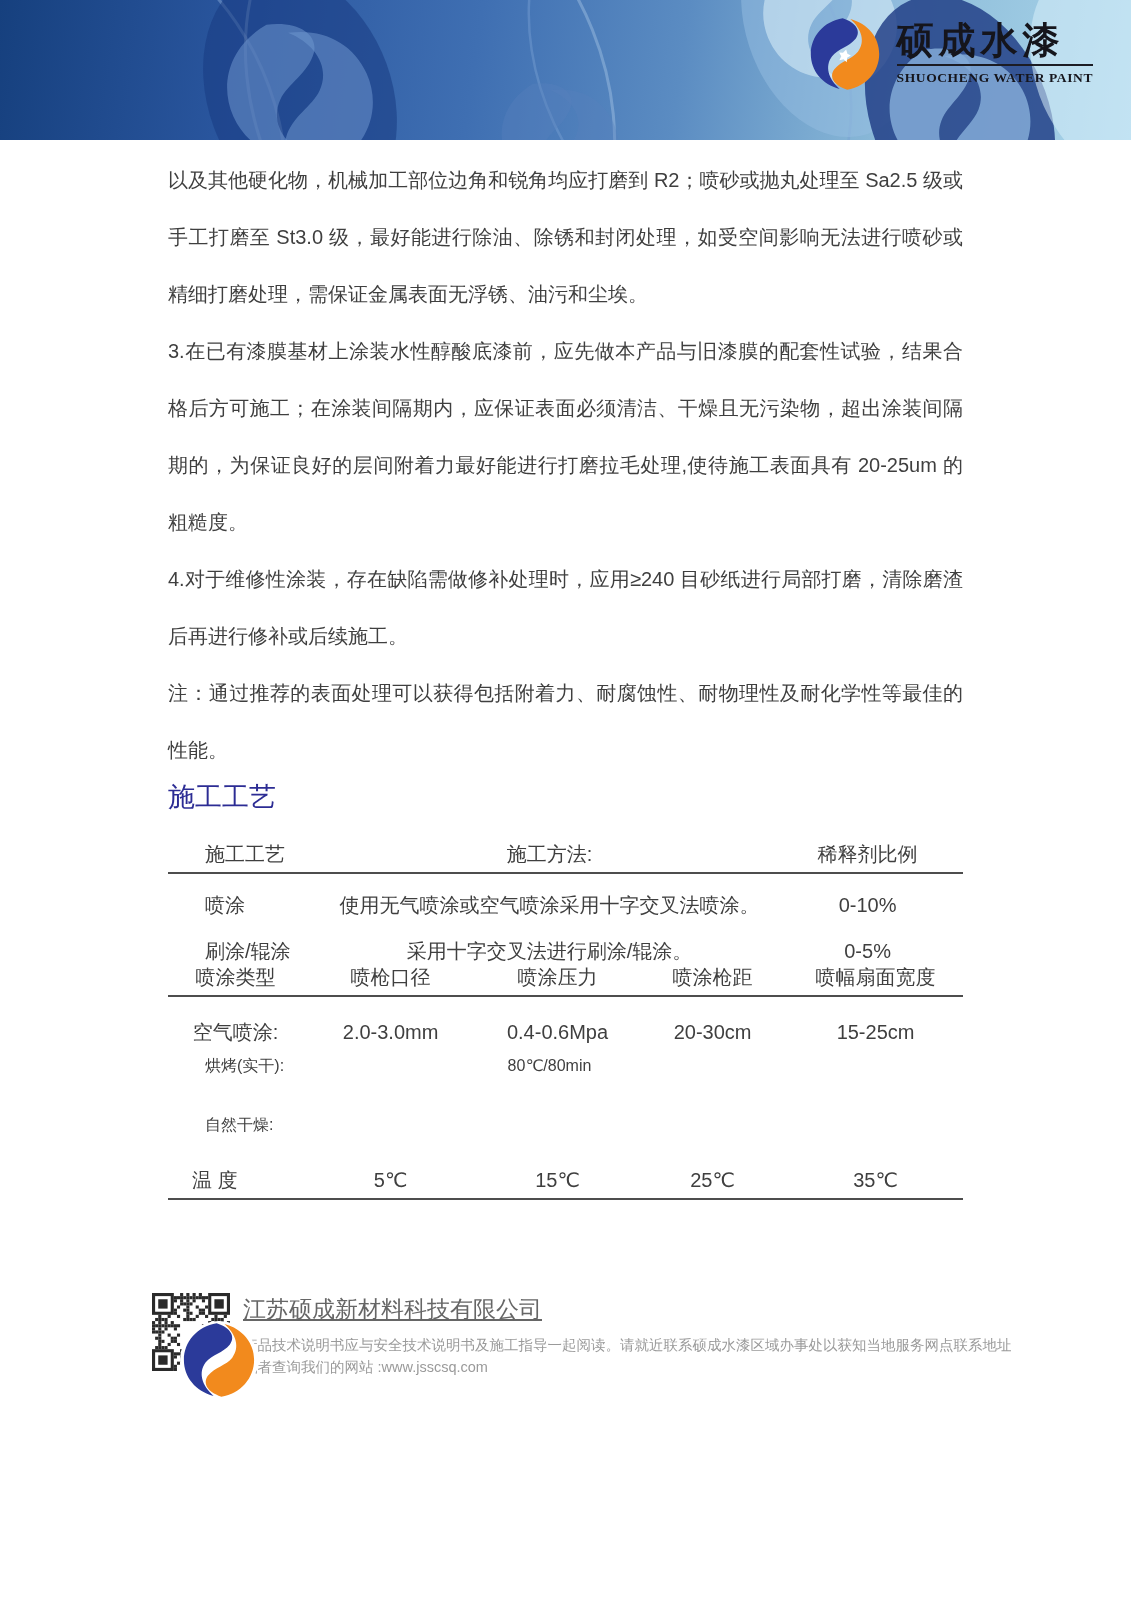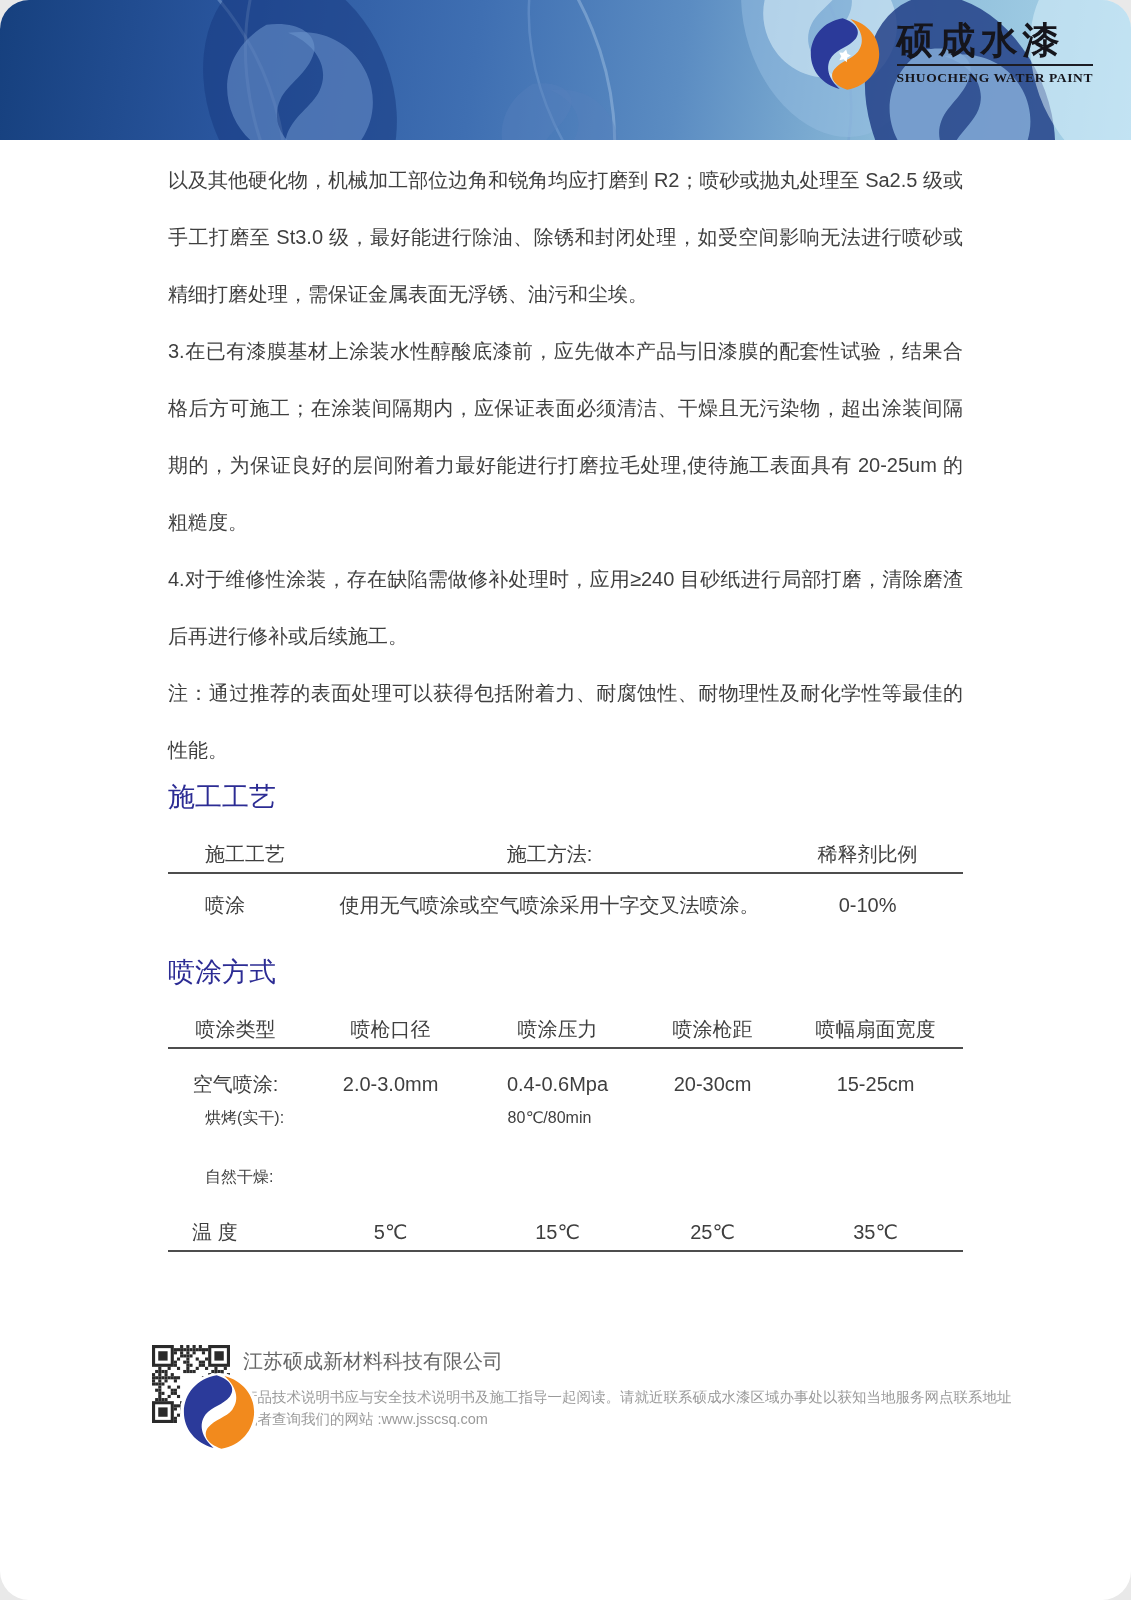--- a/index.html
+++ b/index.html
@@ -1,19 +1,19 @@
 <!DOCTYPE html>
 <html><head>
 <meta charset="utf-8">
 <style>
   html,body{margin:0;padding:0;background:#e9e9e9;}
   .page{
     width:1131px;height:1600px;background:#ffffff;position:relative;
     margin:0 auto;overflow:hidden;
-    font-family:"Liberation Sans","DejaVu Sans",sans-serif;color:#3f3f3f;border-radius:29px;
+    font-family:"Liberation Sans","DejaVu Sans",sans-serif;color:#3f3f3f;
   }
   
   .banner{
     position:relative;height:140px;overflow:hidden;
     background:linear-gradient(98deg,#16407e 0%,#2b57a0 22%,#3f6fb2 42%,#5b8cc2 60%,#8fbeda 80%,#a9d4ea 100%);
   }
   .banner-deco{position:absolute;left:0;top:0;}
   .brand{position:absolute;right:38px;top:16px;display:flex;align-items:center;gap:14px;}
   .brand-icon{width:76px;height:76px;flex:0 0 auto;}
   .brand-text{display:flex;flex-direction:column;}
@@ -50,21 +50,21 @@
   .dry-row .lbl{width:159px;padding-left:37px;box-sizing:border-box;}
   .dry-row .val{width:445px;text-align:center;}
   #dry-bake{margin:0 0 36px 0;}
   #dry-natural{margin:0 0 33px 0;}
   
   .footer{display:flex;align-items:flex-start;gap:13px;margin:93px 100px 0 152px;}
   .qr-wrap{position:relative;width:78px;height:78px;flex:0 0 auto;}
   .qr-wrap svg{display:block;width:78px;height:78px;}
   .qr-logo{position:absolute;left:28px;top:28px;width:22px;height:22px;background:#fff;border-radius:50%;padding:0;}
   .footer-right{padding-top:3px;}
-  .company{font-size:20px;color:#666666;margin:0 0 12px 0;line-height:26px;}
+  .company{font-size:23px;color:#666666;margin:0 0 12px 0;line-height:26px;text-decoration:underline;}
   .note{font-size:14.5px;color:#9a9a9a;line-height:22px;margin:0;}
 </style>
 </head>
 <body>
 
 <div class="page">
 
   <header class="banner">
     <svg class="banner-deco" width="1131" height="140" viewBox="0 0 1131 140">
       <defs>
@@ -139,24 +139,28 @@
           <th>施工方法:</th>
           <th>稀释剂比例</th>
         </tr>
       </thead>
       <tbody>
         <tr>
           <td class="c0">喷涂</td>
           <td>使用无气喷涂或空气喷涂采用十字交叉法喷涂。</td>
           <td>0-10%</td>
         </tr>
+        <tr>
+          <td class="c0">刷涂/辊涂</td>
+          <td>采用十字交叉法进行刷涂/辊涂。</td>
+          <td>0-5%</td>
+        </tr>
       </tbody>
     </table>
 
-    <h2 class="section-title" id="title-spray">喷涂方式</h2>
 
     <table class="t2">
       <colgroup>
           <col class="w0">
           <col class="w1">
           <col class="w2">
           <col class="w3">
           <col class="w4">
         </colgroup>
       <thead>

